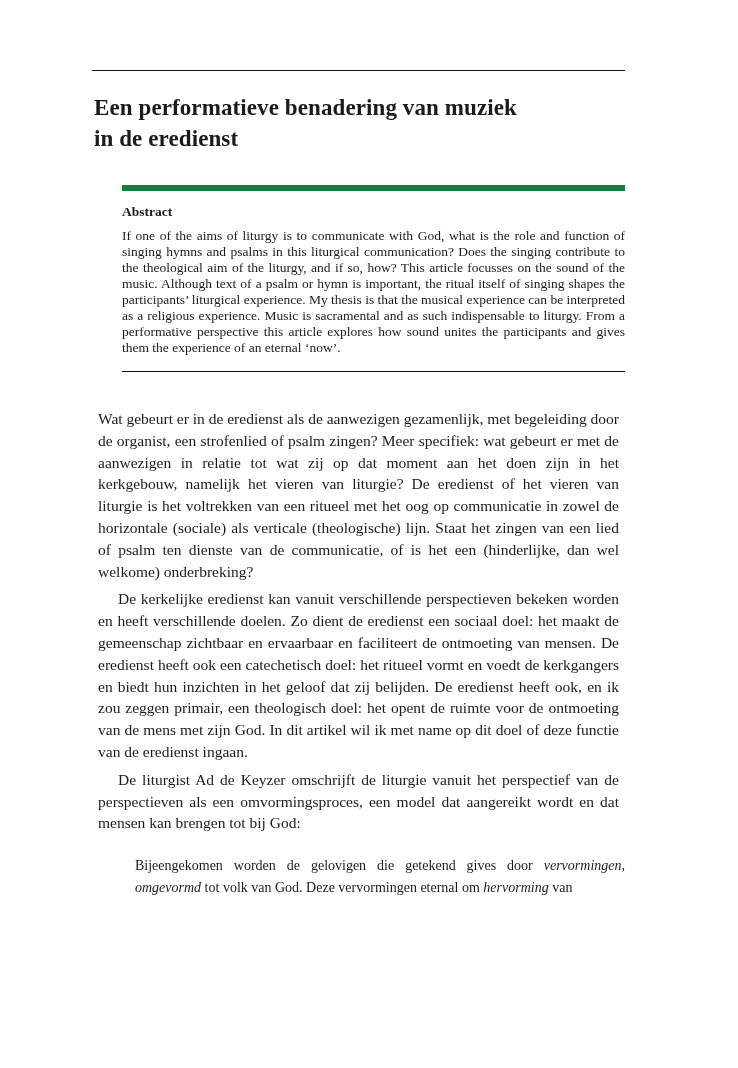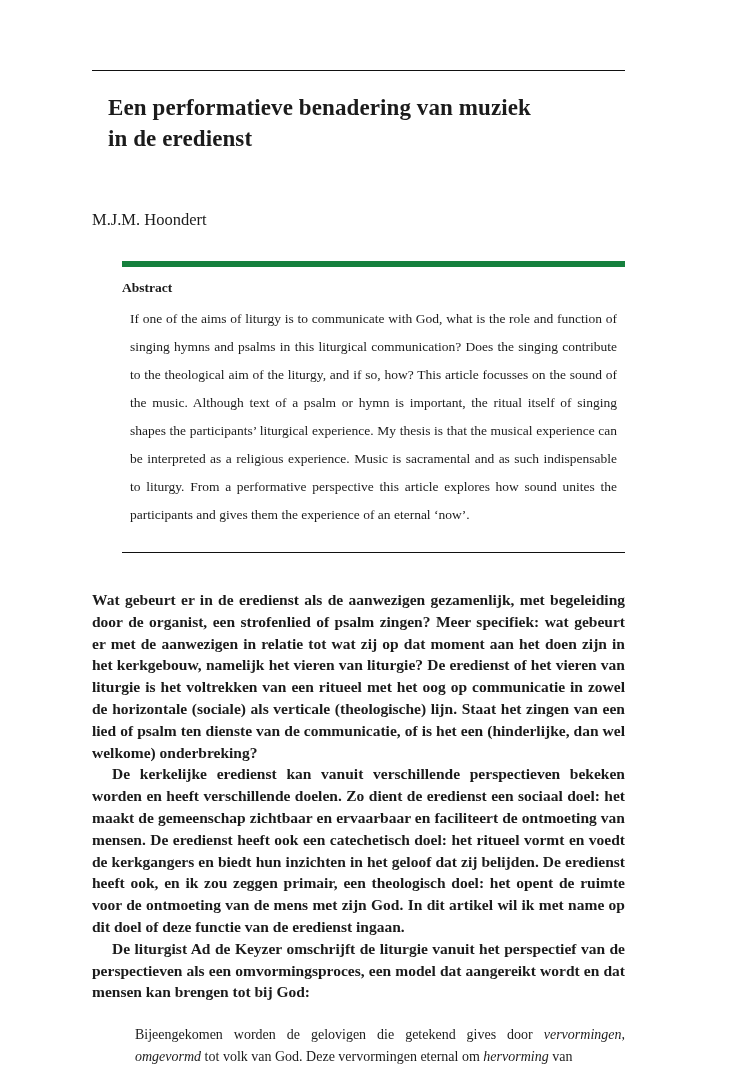--- a/index.html
+++ b/index.html
@@ -24,21 +24,21 @@
   }
   .top-rule {
     border: none;
     border-top: 1.6px solid #111111;
     margin: 0 0 21px 0;
   }
   .title {
     font-size: 23px;
     line-height: 31px;
     font-weight: bold;
-    margin: 16px;
+    margin: 2px;
     letter-spacing: 0.1px;
   }
   .author {
     margin-top: 56px;
     font-size: 16.5px;
     line-height: 20px;
   }
   .abstract {
     margin-top: 31px;
     margin-left: 30px;
@@ -47,33 +47,32 @@
     padding: 12px 0 15px 0;
   }
   .abstract-heading {
     font-weight: bold;
     font-size: 13.5px;
     line-height: 18px;
     margin-bottom: 7px;
   }
   .abstract-body {
     font-size: 13.5px;
-    line-height: 28px;
+    line-height: 16px;
     text-align: justify;
-    margin: 8px;
+    margin: 0;
   }
   .body-text {
     margin-top: 36px;
     font-size: 15.5px;
     line-height: 21.8px;
   }
   .para {
-    margin: 0;
+    margin: 6px;
     text-align: justify;
-    font-weight: bold;
   }
   .para.indent {
     text-indent: 20px;
   }
   .quote {
     margin: 21px 0 0 43px;
     font-size: 14px;
     line-height: 21.5px;
     text-align: justify;
   }
@@ -83,21 +82,20 @@
 </style>
 </head>
 <body>
 
 <div class="page">
 
   <hr class="top-rule">
 
   <h1 class="title"><span>Een performatieve benadering van muziek</span><br><span>in de eredienst</span></h1>
 
-  <div class="author">M.J.M. Hoondert</div>
 
   <section class="abstract">
     <div class="abstract-heading">Abstract</div>
     <p class="abstract-body">If one of the aims of liturgy is to communicate with God, what is the role and function of singing hymns and psalms in this liturgical communication? Does the singing contribute to the theological aim of the liturgy, and if so, how? This article focusses on the sound of the music. Although text of a psalm or hymn is important, the ritual itself of singing shapes the participants’ liturgical experience. My thesis is that the musical experience can be interpreted as a religious experience. Music is sacramental and as such indispensable to liturgy. From a performative perspective this article explores how sound unites the participants and gives them the experience of an eternal ‘now’.</p>
   </section>
 
   <div class="body-text">
     <p class="para">Wat gebeurt er in de eredienst als de aanwezigen gezamenlijk, met begeleiding door de organist, een strofenlied of psalm zingen? Meer specifiek: wat gebeurt er met de aanwezigen in relatie tot wat zij op dat moment aan het doen zijn in het kerkgebouw, namelijk het vieren van liturgie? De eredienst of het vieren van liturgie is het voltrekken van een ritueel met het oog op communicatie in zowel de horizontale (sociale) als verticale (theologische) lijn. Staat het zingen van een lied of psalm ten dienste van de communicatie, of is het een (hinderlijke, dan wel welkome) onderbreking?</p>
     <p class="para indent">De kerkelijke eredienst kan vanuit verschillende perspectieven bekeken worden en heeft verschillende doelen. Zo dient de eredienst een sociaal doel: het maakt de gemeenschap zichtbaar en ervaarbaar en faciliteert de ontmoeting van mensen. De eredienst heeft ook een catechetisch doel: het ritueel vormt en voedt de kerkgangers en biedt hun inzichten in het geloof dat zij belijden. De eredienst heeft ook, en ik zou zeggen primair, een theologisch doel: het opent de ruimte voor de ontmoeting van de mens met zijn God. In dit artikel wil ik met name op dit doel of deze functie van de eredienst ingaan.</p>
     <p class="para indent">De liturgist Ad de Keyzer omschrijft de liturgie vanuit het perspectief van de perspectieven als een omvormingsproces, een model dat aangereikt wordt en dat mensen kan brengen tot bij God:</p>

